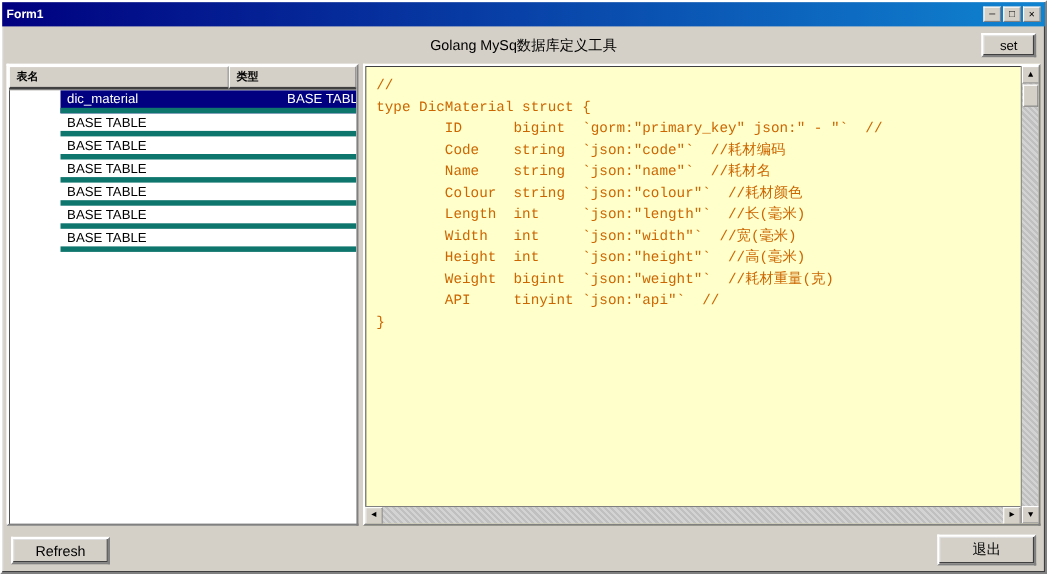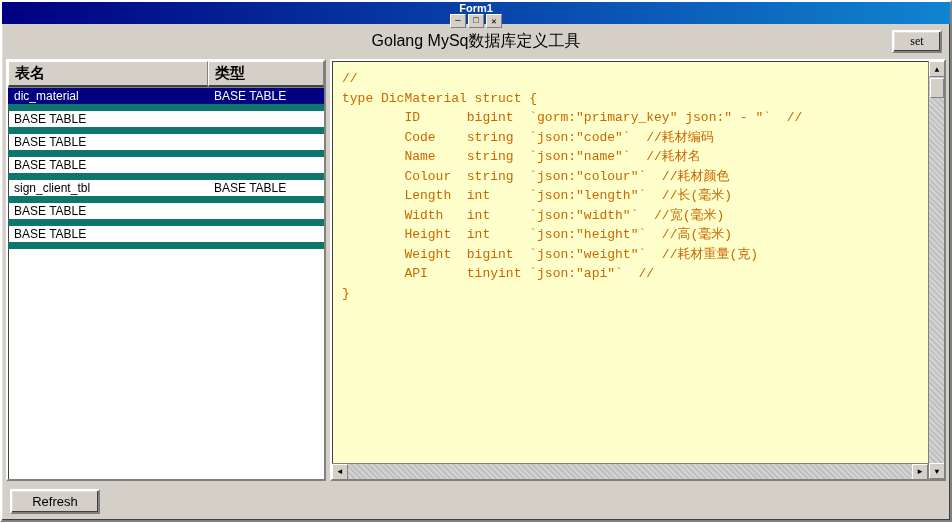--- a/index.html
+++ b/index.html
@@ -26,21 +26,20 @@
     }
 
     .titlebar {
       height: 22px;
       background: linear-gradient(to right, #000080, #1084d0);
       display: flex;
       align-items: center;
       justify-content: space-between;
       padding: 0 4px;
       flex-shrink: 0;
-      flex-direction: column;
     }
 
     .titlebar-title {
       color: white;
       font-size: 11px;
       font-family: Arial, sans-serif;
       font-weight: bold;
     }
 
     .titlebar-controls {
@@ -74,34 +73,34 @@
     
     .top-bar {
       display: flex;
       align-items: center;
       justify-content: space-between;
       padding: 2px 4px;
     }
 
     .app-title {
       font-family: Arial, sans-serif;
-      font-size: 16px;
+      font-size: 13px;
       color: #000;
       flex: 1;
       text-align: center;
     }
 
     .set-btn {
       padding: 2px 12px;
       background: #d4d0c8;
       border: 2px solid #ffffff;
       border-right-color: #808080;
       border-bottom-color: #808080;
       box-shadow: inset -1px -1px #404040, inset 1px 1px #dfdfdf;
-      font-family: Liberation Serif, serif;
+      font-family: Liberation Sans, sans-serif;
       font-size: 12px;
       cursor: pointer;
       min-width: 50px;
     }
 
     
     .main-area {
       display: flex;
       flex: 1;
       gap: 4px;
@@ -125,21 +124,21 @@
     .table-header {
       display: flex;
       background: #d4d0c8;
       border-bottom: 1px solid #808080;
       flex-shrink: 0;
     }
 
     .table-header-cell {
       padding: 2px 6px;
       font-family: Arial, sans-serif;
-      font-size: 15px;
+      font-size: 10px;
       font-weight: bold;
       border-right: 1px solid #808080;
       border-bottom: 2px solid #404040;
       border-top: 1px solid #ffffff;
       border-left: 1px solid #ffffff;
     }
 
     .table-header-cell:first-child {
       width: 200px;
     }
@@ -148,21 +147,22 @@
       flex: 1;
     }
 
     .table-body {
       overflow-y: auto;
       flex: 1;
     }
 
     .table-row {
       display: flex;
-      border-bottom: 7px solid #0f766e;
+      border-bottom: 5px solid #0f766e;
+      margin-left: 47px;
     }
 
     .table-row.selected {
       background: #000080;
       color: white;
     }
 
     .table-cell {
       padding: 1px 6px;
       font-family: Arial, sans-serif;
@@ -365,21 +365,20 @@
             <div class="table-row">
               <div class="table-cell">BASE TABLE</div>
             </div>
             <div class="table-row">
               <div class="table-cell">BASE TABLE</div>
             </div>
             <div class="table-row">
               <div class="table-cell">BASE TABLE</div>
             </div>
             <div class="table-row">
-              <div class="table-cell">sign_client_tbl</div>
               <div class="table-cell">BASE TABLE</div>
             </div>
             <div class="table-row">
               <div class="table-cell">BASE TABLE</div>
             </div>
             <div class="table-row">
               <div class="table-cell">BASE TABLE</div>
             </div>
           </div>
       </div>
@@ -415,15 +414,16 @@
               <div class="vscroll-thumb"></div>
             </div>
             <div class="vscroll-btn">▼</div>
           </div>
         </div>
       </div>
     </div>
 
     <div class="bottom-bar">
       <button class="win-btn">Refresh</button>
+      <button class="win-btn">退出</button>
     </div>
   </div>
 </div>
 
 </body></html>

